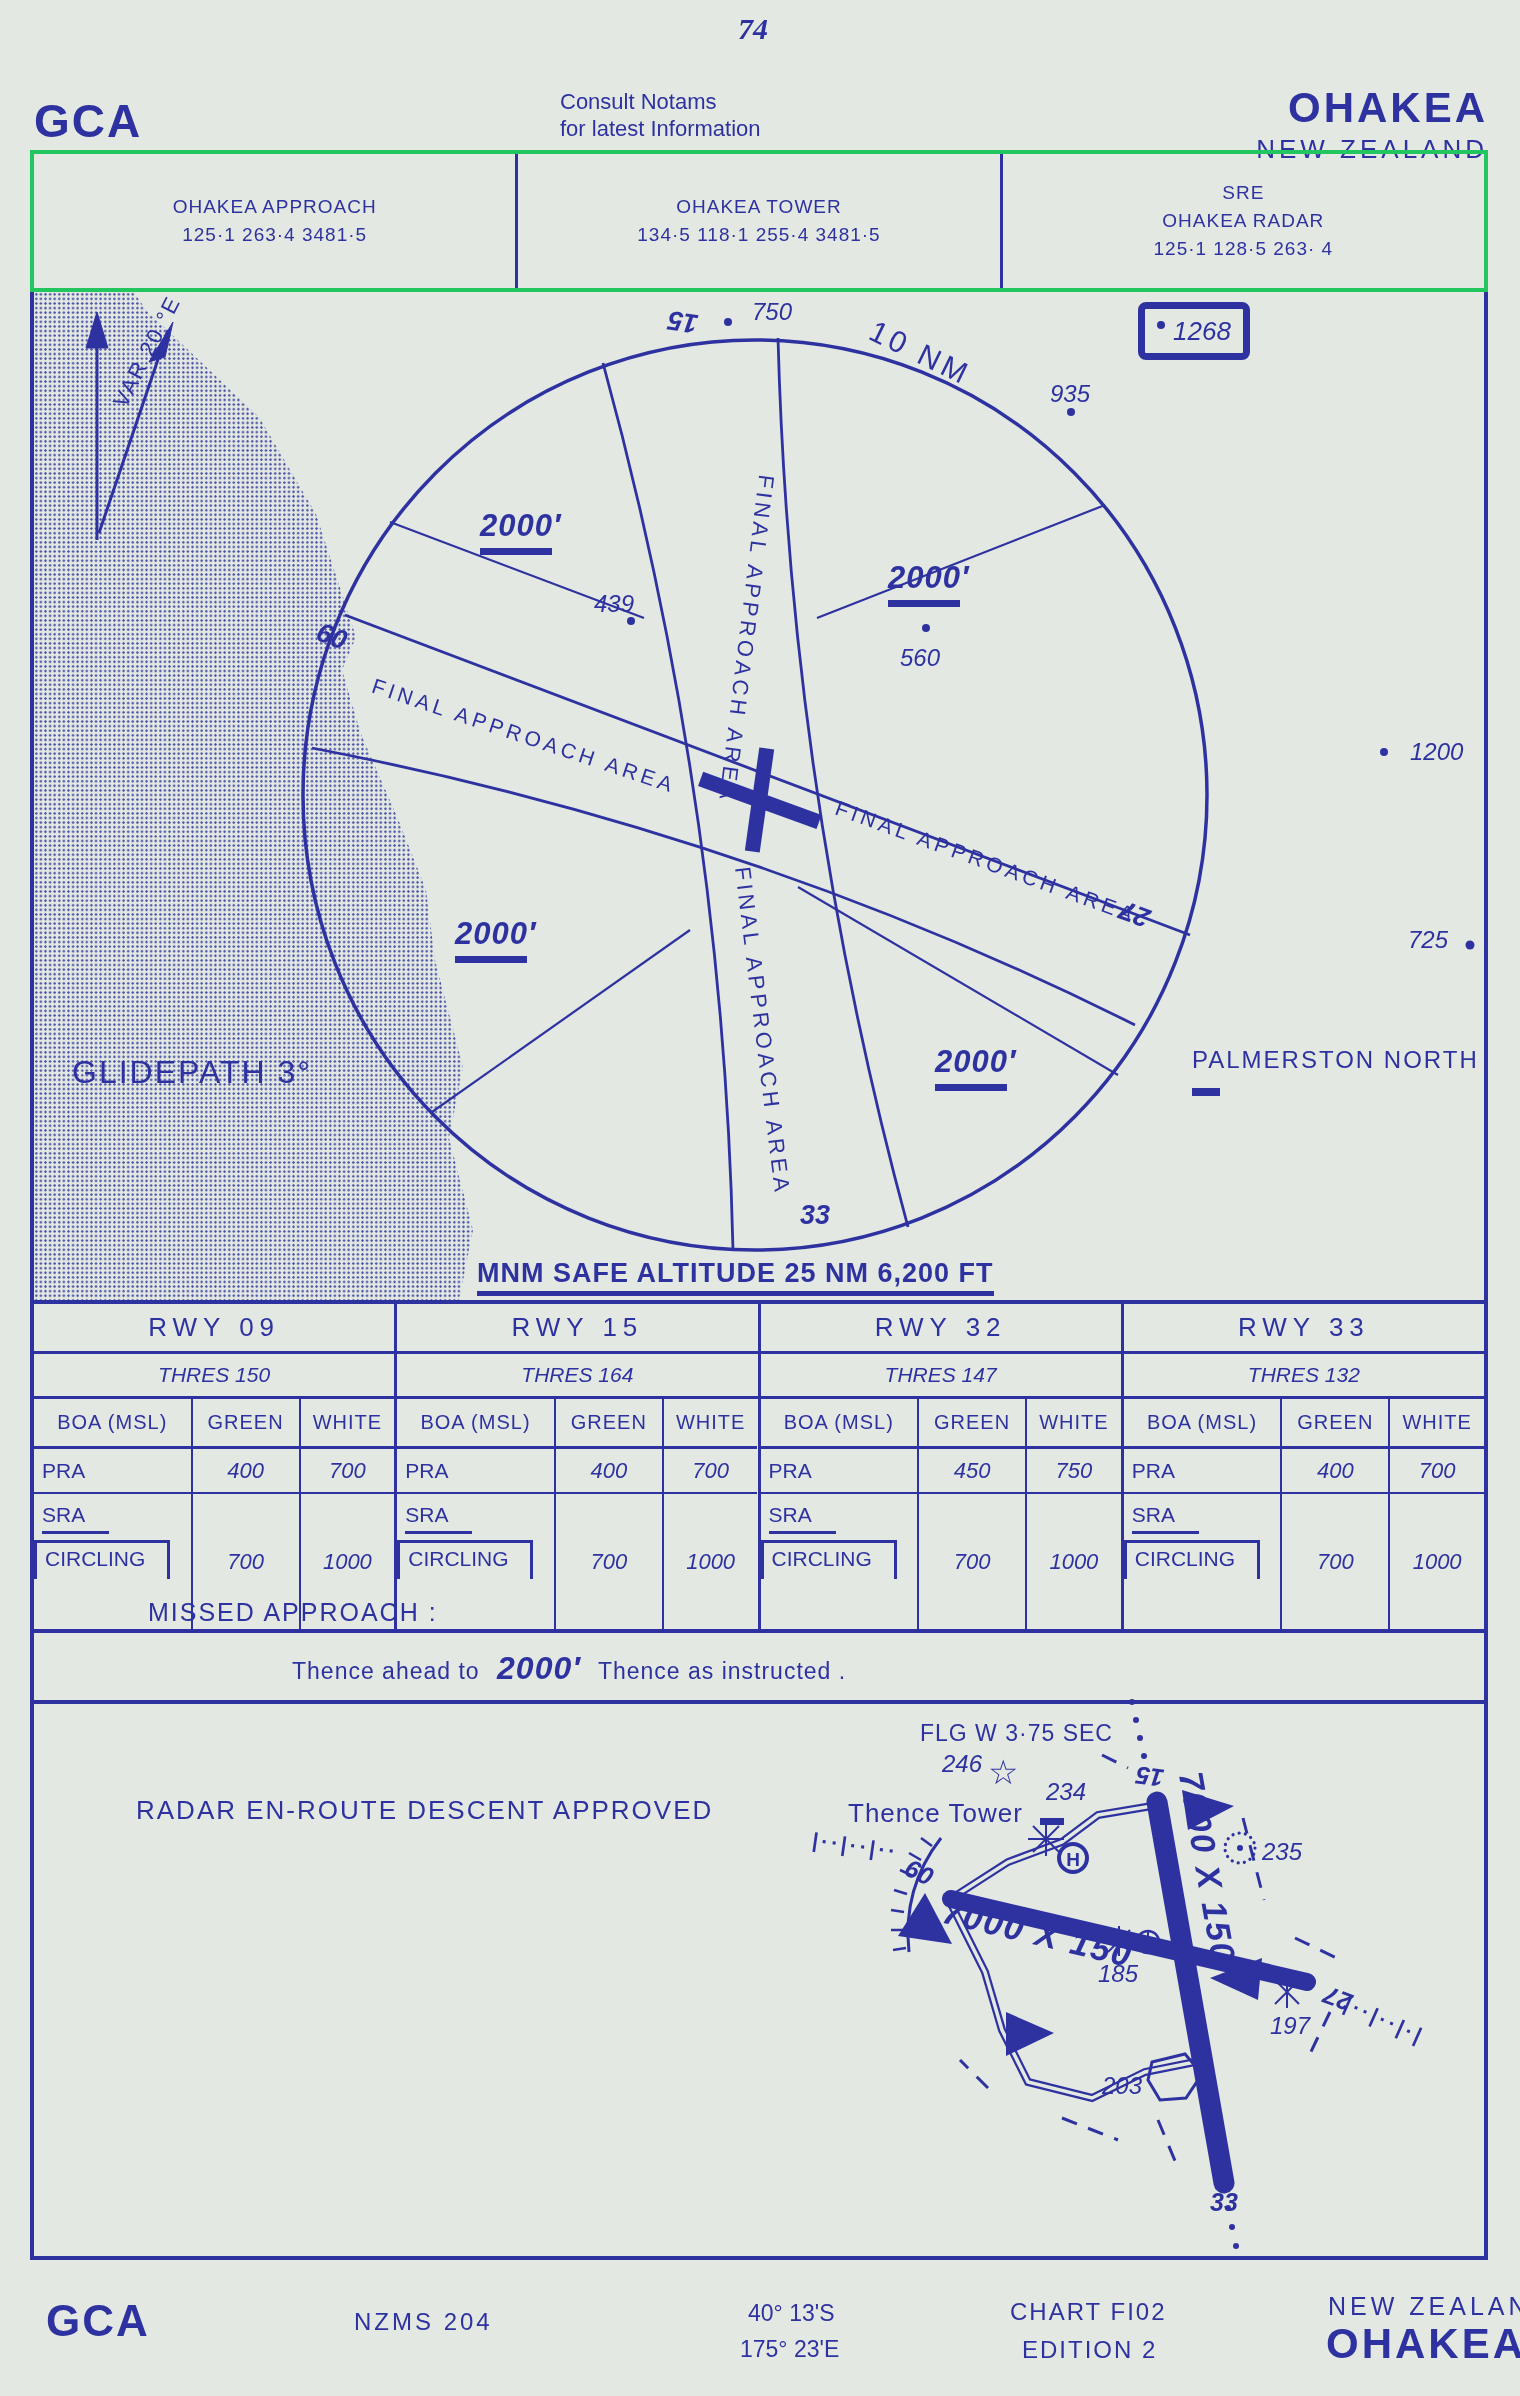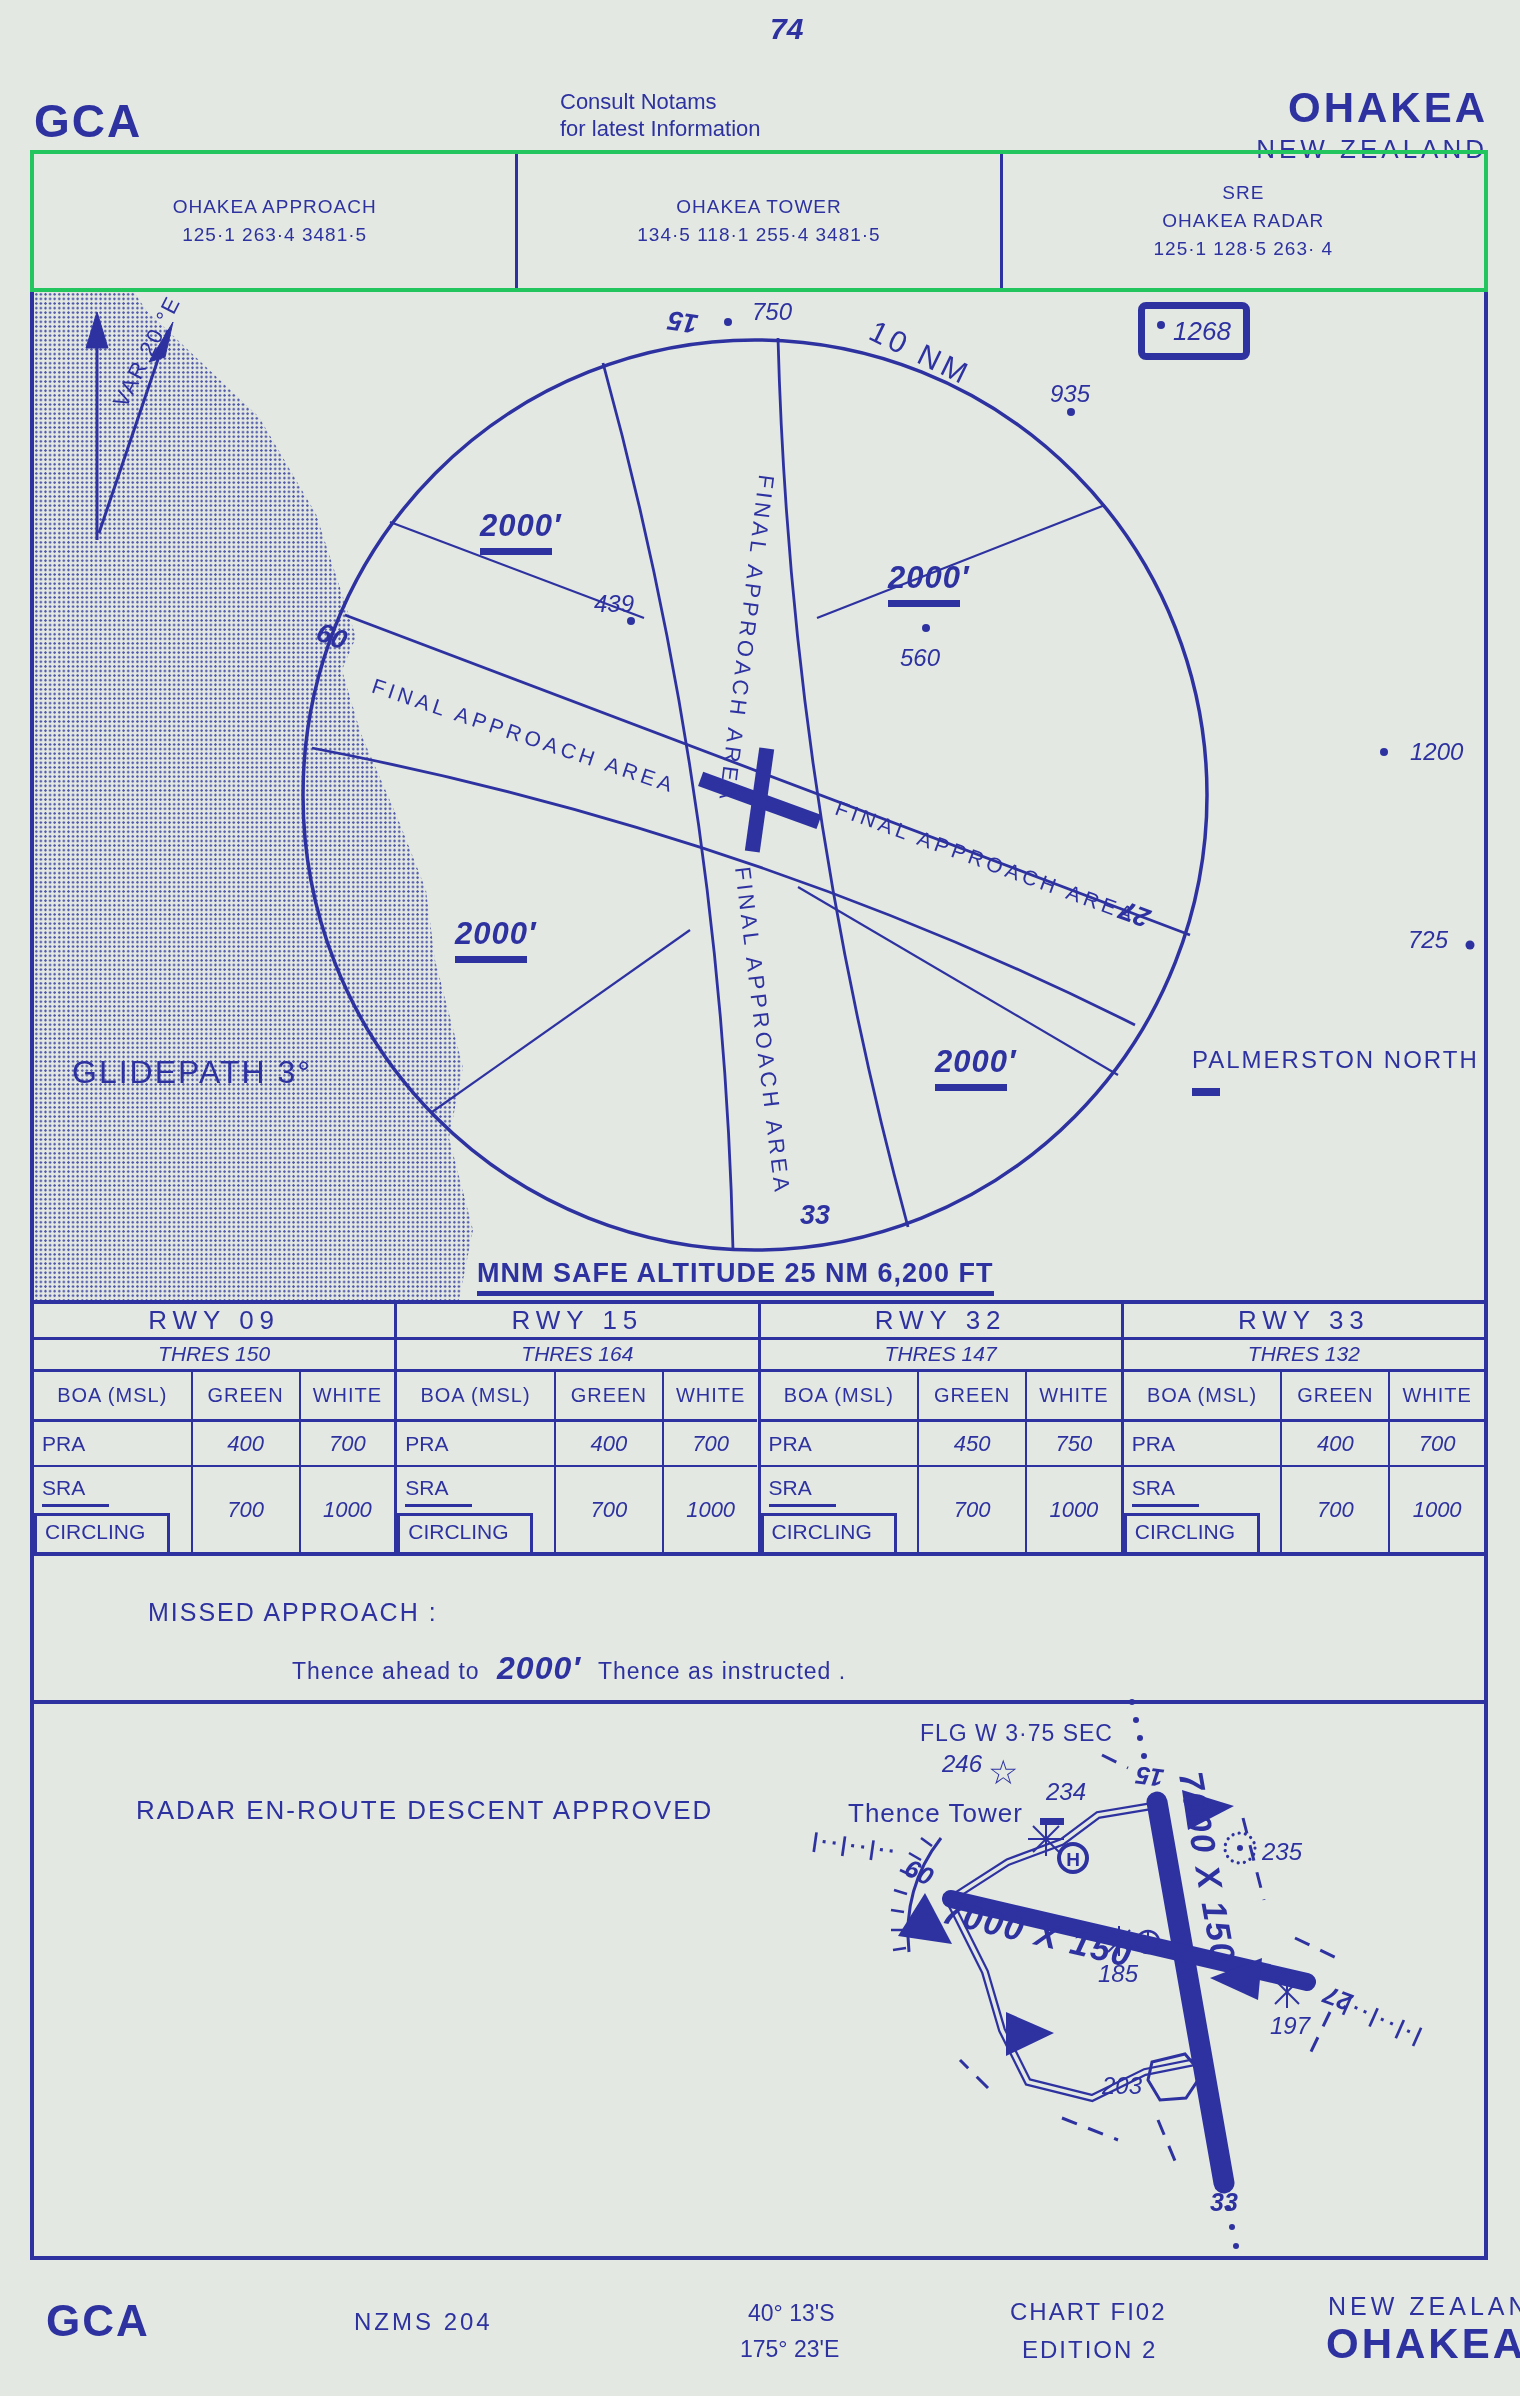--- a/index.html
+++ b/index.html
@@ -8,21 +8,21 @@
   .abs{position:absolute;}
   
   .frame{position:absolute;left:30px;top:150px;width:1458px;height:2110px;border:4px solid #2e32a0;box-sizing:border-box;}
   .freq-strip{position:absolute;left:30px;top:150px;width:1458px;height:142px;display:flex;box-sizing:border-box;border:4px solid #22c55e;}
   .freq-cell{flex:1;border-right:3px solid #2e32a0;display:flex;flex-direction:column;align-items:center;justify-content:center;gap:6px;text-align:center;}
   .freq-cell:last-child{border-right:none;}
   .freq-l1{font-size:19px;letter-spacing:1px;}
   .freq-l2{font-size:19px;letter-spacing:1px;}
   .freq-l3{font-size:19px;letter-spacing:1px;}
   
-  .pageno{left:770px;top:12px;font-size:30px;font-weight:bold;font-style:italic;}
+  .pageno{left:738px;top:12px;font-size:30px;font-weight:bold;font-style:italic;font-family:Liberation Serif, serif;}
   .gca-top{left:34px;top:94px;font-size:46px;font-weight:800;letter-spacing:2px;}
   .notice{left:560px;top:88px;width:380px;text-align:left;font-size:22px;line-height:27px;}
   .ohakea-top{right:32px;top:84px;text-align:right;}
   .ohakea-top .big{font-size:42px;font-weight:800;letter-spacing:3px;}
   .ohakea-top .small{font-size:26px;letter-spacing:4px;margin-top:2px;}
   
   .terrain{left:34px;top:292px;width:460px;height:1008px;
     background-image:radial-gradient(#5058aa 1.15px, rgba(0,0,0,0) 1.35px);
     background-size:4.6px 4.6px;
     clip-path:polygon(0px 0px,100px 0px,112px 18px,225px 125px,282px 222px,322px 345px,308px 378px,327px 442px,364px 527px,392px 598px,401px 668px,429px 775px,415px 846px,439px 938px,425px 1008px,0px 1008px);}
@@ -33,21 +33,21 @@
   .alt{font-size:31px;font-weight:800;font-style:italic;letter-spacing:1px;}
   .alt::after{content:"";display:block;height:7px;background:#2e32a0;margin-top:4px;width:88%;}
   .fat{font-size:22px;letter-spacing:4px;}
   .msa{left:477px;top:1258px;font-size:27px;font-weight:800;letter-spacing:1px;border-bottom:5px solid #2e32a0;padding-bottom:2px;}
   .elevbox{left:1138px;top:302px;width:112px;height:58px;border:7px solid #2e32a0;border-radius:8px;box-sizing:border-box;display:flex;align-items:center;justify-content:center;gap:8px;}
   .elevbox .dot{width:8px;height:8px;border-radius:50%;background:#2e32a0;margin-top:-12px;}
   .elevbox .v{font-size:26px;font-style:italic;}
   .city{font-size:24px;letter-spacing:2px;}
   .citydash{left:1192px;top:1088px;width:28px;height:8px;background:#2e32a0;}
   
-  .tbl{position:absolute;left:30px;top:1300px;width:1458px;height:256px;box-sizing:border-box;border:4px solid #2e32a0;display:flex;}
+  .tbl{position:absolute;left:30px;top:1300px;width:1458px;height:333px;box-sizing:border-box;border:4px solid #2e32a0;display:flex;}
   .grp{flex:1;border-right:3px solid #2e32a0;display:flex;flex-direction:column;box-sizing:border-box;}
   .grp:last-child{border-right:none;}
   .t-rwy{height:47px;display:flex;align-items:center;justify-content:center;font-size:26px;letter-spacing:6px;border-bottom:3px solid #2e32a0;}
   .t-thres{height:42px;display:flex;align-items:center;justify-content:center;font-size:21px;font-style:italic;border-bottom:3px solid #2e32a0;}
   .t-cols{flex:1;display:flex;}
   .t-c{display:flex;flex-direction:column;border-right:2px solid #2e32a0;box-sizing:border-box;}
   .t-c:last-child{border-right:none;}
   .c-boa{width:44%;}.c-grn{width:30%;}.c-wht{width:26%;}
   .t-h{height:50px;display:flex;align-items:center;justify-content:center;font-size:20px;letter-spacing:1px;border-bottom:3px solid #2e32a0;box-sizing:border-box;}
   .t-pra{height:45px;display:flex;align-items:center;border-bottom:2px solid #2e32a0;box-sizing:border-box;font-size:21px;padding-left:8px;}

